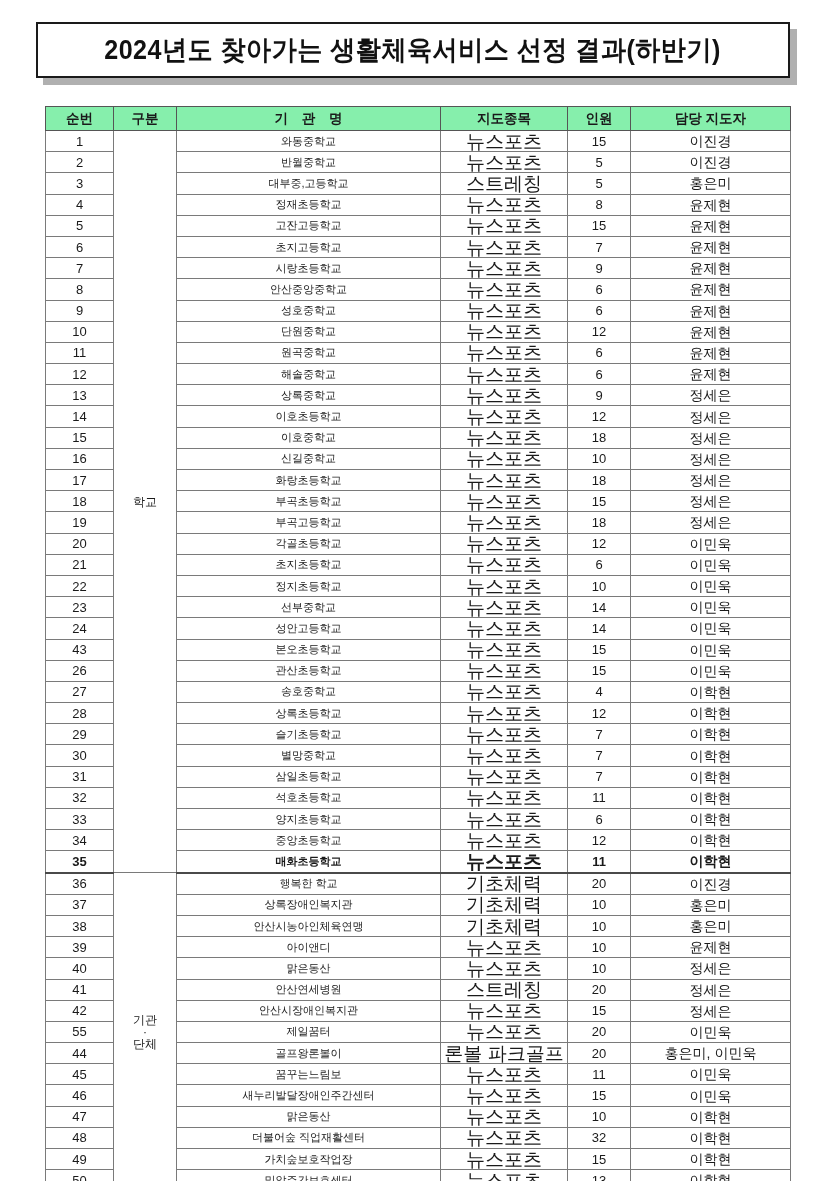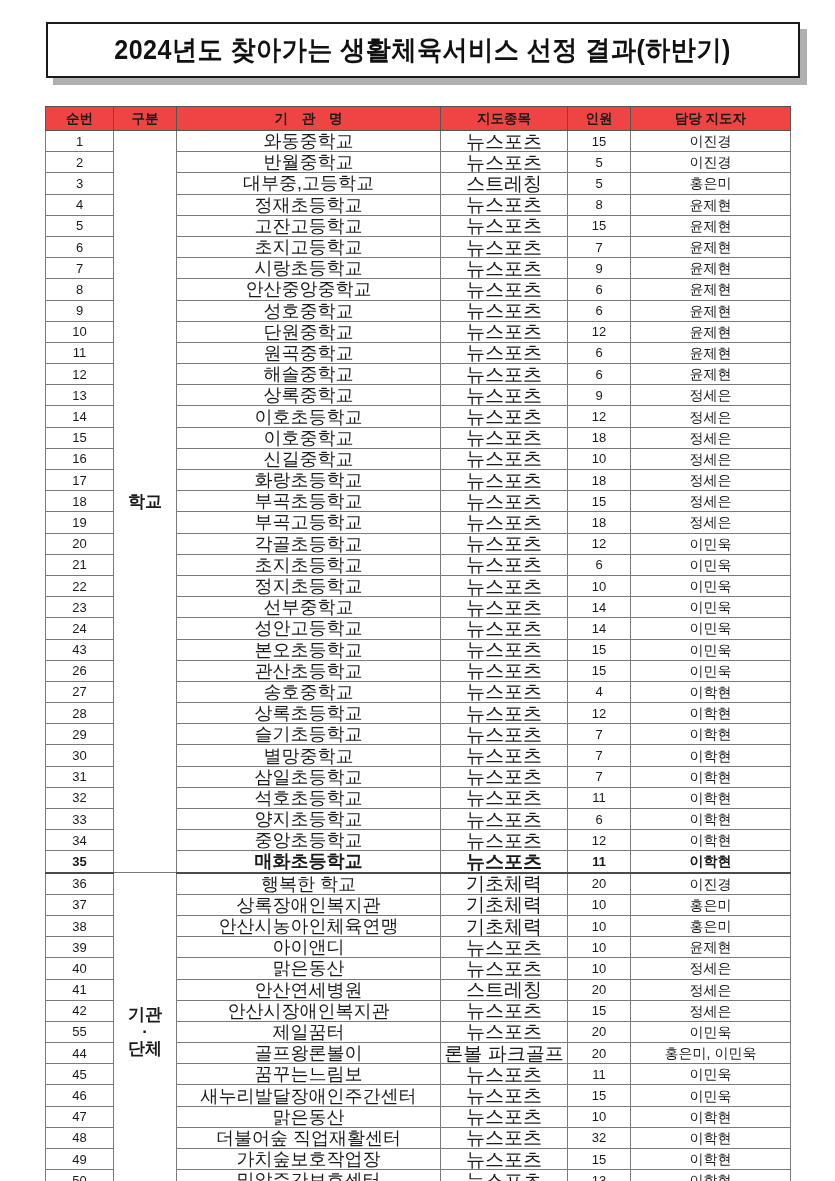--- a/index.html
+++ b/index.html
@@ -13,21 +13,21 @@
     height: 1181px;
     font-family: "Liberation Sans", "DejaVu Sans", sans-serif;
     color: #1a1a1a;
     position: relative;
     overflow: hidden;
   }
 
   
   #title-wrap {
     position: absolute;
-    left: 46px;
+    left: 36px;
     top: 22px;
     width: 754px;
     height: 56px;
   }
   #title-shadow {
     position: absolute;
     left: 7px;
     top: 7px;
     width: 754px;
     height: 56px;
@@ -80,37 +80,37 @@
     border: 1px solid #7a7a7a;
     text-align: center;
     vertical-align: middle;
     padding: 0;
     height: 20.2px;
     line-height: 1;
     white-space: nowrap;
     overflow: hidden;
   }
   table.grid thead th {
-    background: #ef4444;
+    background: #86efac;
     font-weight: bold;
     font-size: 13.5px;
     height: 23px;
     border-color: #555555;
   }
   th.h-org { letter-spacing: 5px; text-indent: 5px; }
 
   td.cell-no     { font-size: 13px; }
-  td.cell-org    { font-size: 18px; }
+  td.cell-org    { font-size: 11px; }
   td.cell-sport  { font-size: 19px; }
   td.cell-count  { font-size: 13px; }
   td.cell-leader { font-size: 14px; }
 
   td.group-cell {
-    font-weight: bold;
-    font-size: 17px;
+    font-weight: normal;
+    font-size: 12px;
     line-height: 1.55;
   }
   td.group-cell .gl { display: block; }
 
   
   tr.group-end > td { border-bottom: 2px solid #4a4a4a; font-weight: bold; }
   
   table.grid { border: 1px solid #6a6a6a; }
 </style>
 </head>

